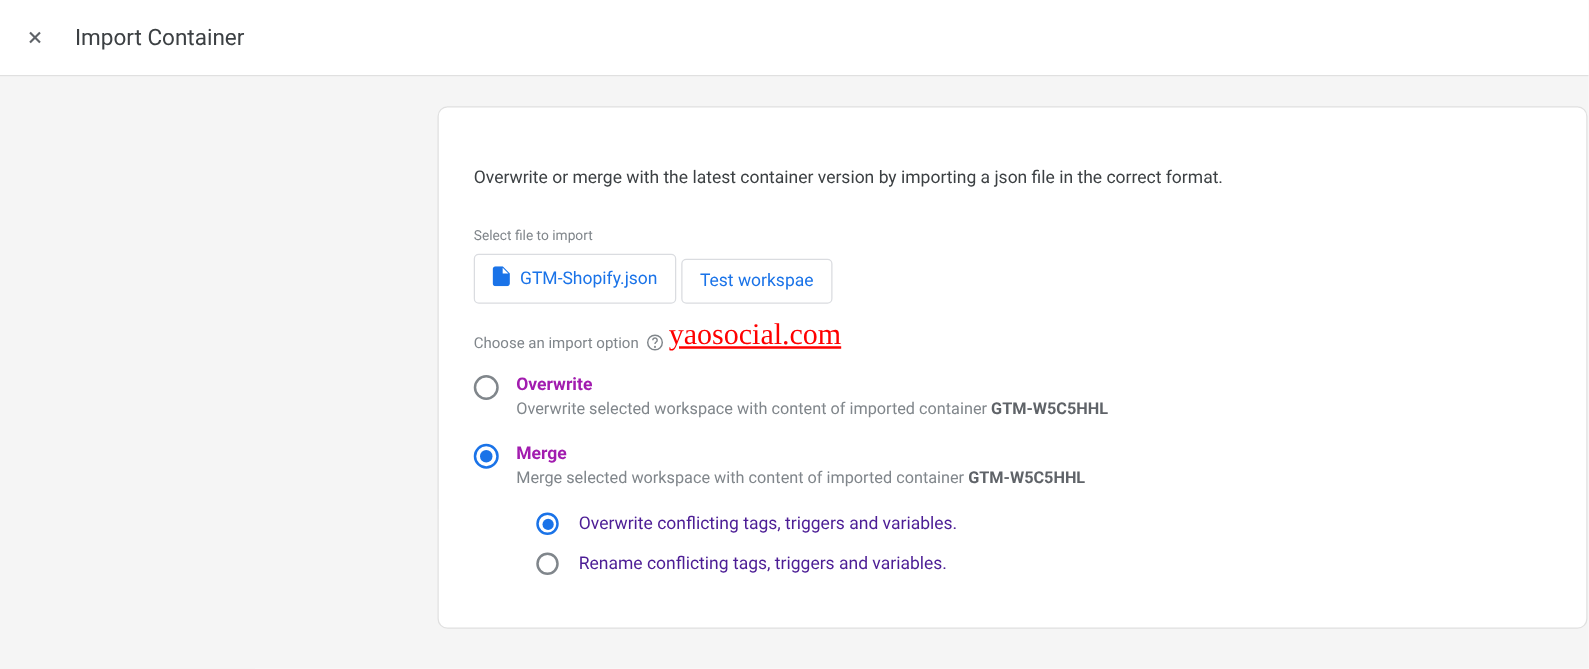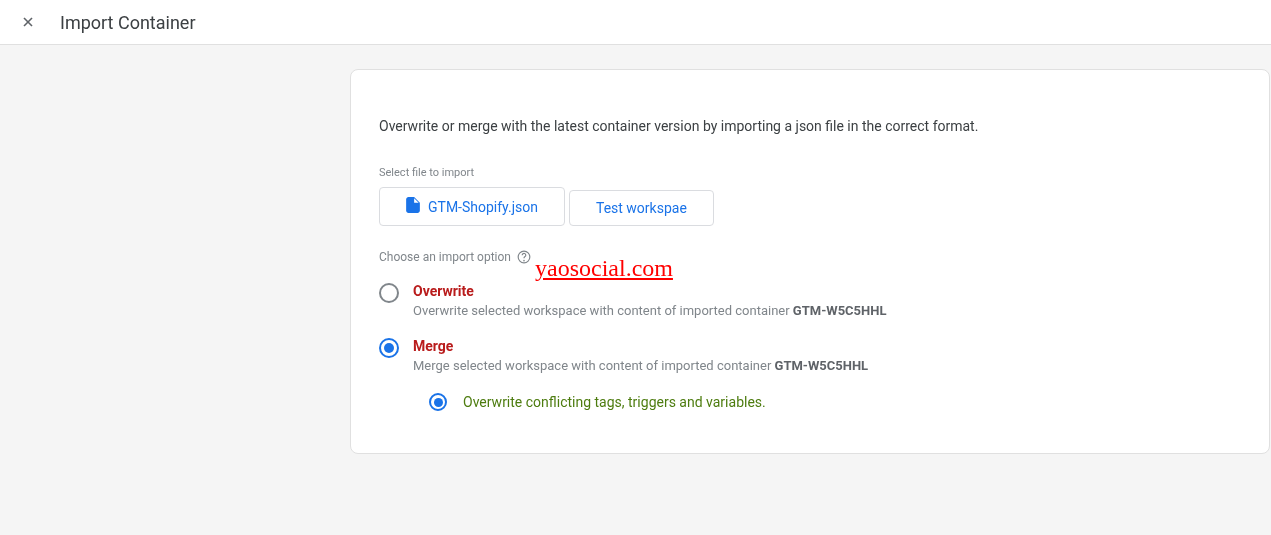--- a/index.html
+++ b/index.html
@@ -9,21 +9,21 @@
     }
     body {
       font-family: 'Google Sans', Roboto, Arial, sans-serif;
       background: #f5f5f5;
       width: 1271px;
       height: 535px;
       overflow: hidden;
     }
     .header {
       background: #fff;
-      height: 45px;
+      height: 61px;
       display: flex;
       align-items: center;
       padding: 0 16px;
       border-bottom: 1px solid #e0e0e0;
     }
     .close-btn {
       width: 24px;
       height: 24px;
       display: flex;
       align-items: center;
@@ -57,21 +57,21 @@
     }
     .section-label {
       font-size: 11px;
       color: #80868b;
       margin-bottom: 8px;
     }
     .file-btn, .workspace-btn {
       background: #fff;
       border: 1px solid #dadce0;
       border-radius: 4px;
-      padding: 9px 26px;
+      padding: 9px 14px;
       font-size: 14px;
       color: #1a73e8;
       cursor: pointer;
       display: inline-flex;
       align-items: center;
       font-family: inherit;
       margin-bottom: 24px;
     }
     .file-icon {
       margin-right: 8px;
@@ -115,21 +115,21 @@
       height: 10px;
       background: #1a73e8;
       border-radius: 50%;
     }
     .radio-content {
       flex: 1;
     }
     .radio-title {
       font-size: 14px;
       font-weight: 700;
-      color: #b91c1c;
+      color: #a21caf;
       margin-bottom: 4px;
     }
     .radio-desc {
       font-size: 13px;
       color: #80868b;
     }
     .radio-desc .container-id {
       font-weight: 700;
       color: #5f6368;
     }
@@ -159,21 +159,21 @@
     }
     .sub-radio-circle.selected::after {
       content: '';
       width: 9px;
       height: 9px;
       background: #1a73e8;
       border-radius: 50%;
     }
     .sub-radio-label {
       font-size: 14px;
-      color: #4d7c0f;
+      color: #4c1d95;
     }
     .watermark {
       position: absolute;
       color: red;
       font-size: 24px;
       font-family: serif;
       left: 535px;
       top: 255px;
       text-decoration: underline;
     }
@@ -238,19 +238,23 @@
           <span>Merge selected workspace with content of imported container </span><span class="container-id">GTM-W5C5HHL</span>
         </div>
       </div>
     </div>
 
     <div class="sub-options">
       <div class="sub-radio-option">
         <div class="sub-radio-circle selected"></div>
         <div class="sub-radio-label">Overwrite conflicting tags, triggers and variables.</div>
       </div>
+      <div class="sub-radio-option">
+        <div class="sub-radio-circle"></div>
+        <div class="sub-radio-label">Rename conflicting tags, triggers and variables.</div>
+      </div>
     </div>
 
     
   </div>
 </div>
 
 <div class="watermark">yaosocial.com</div>
 
 </body></html>

